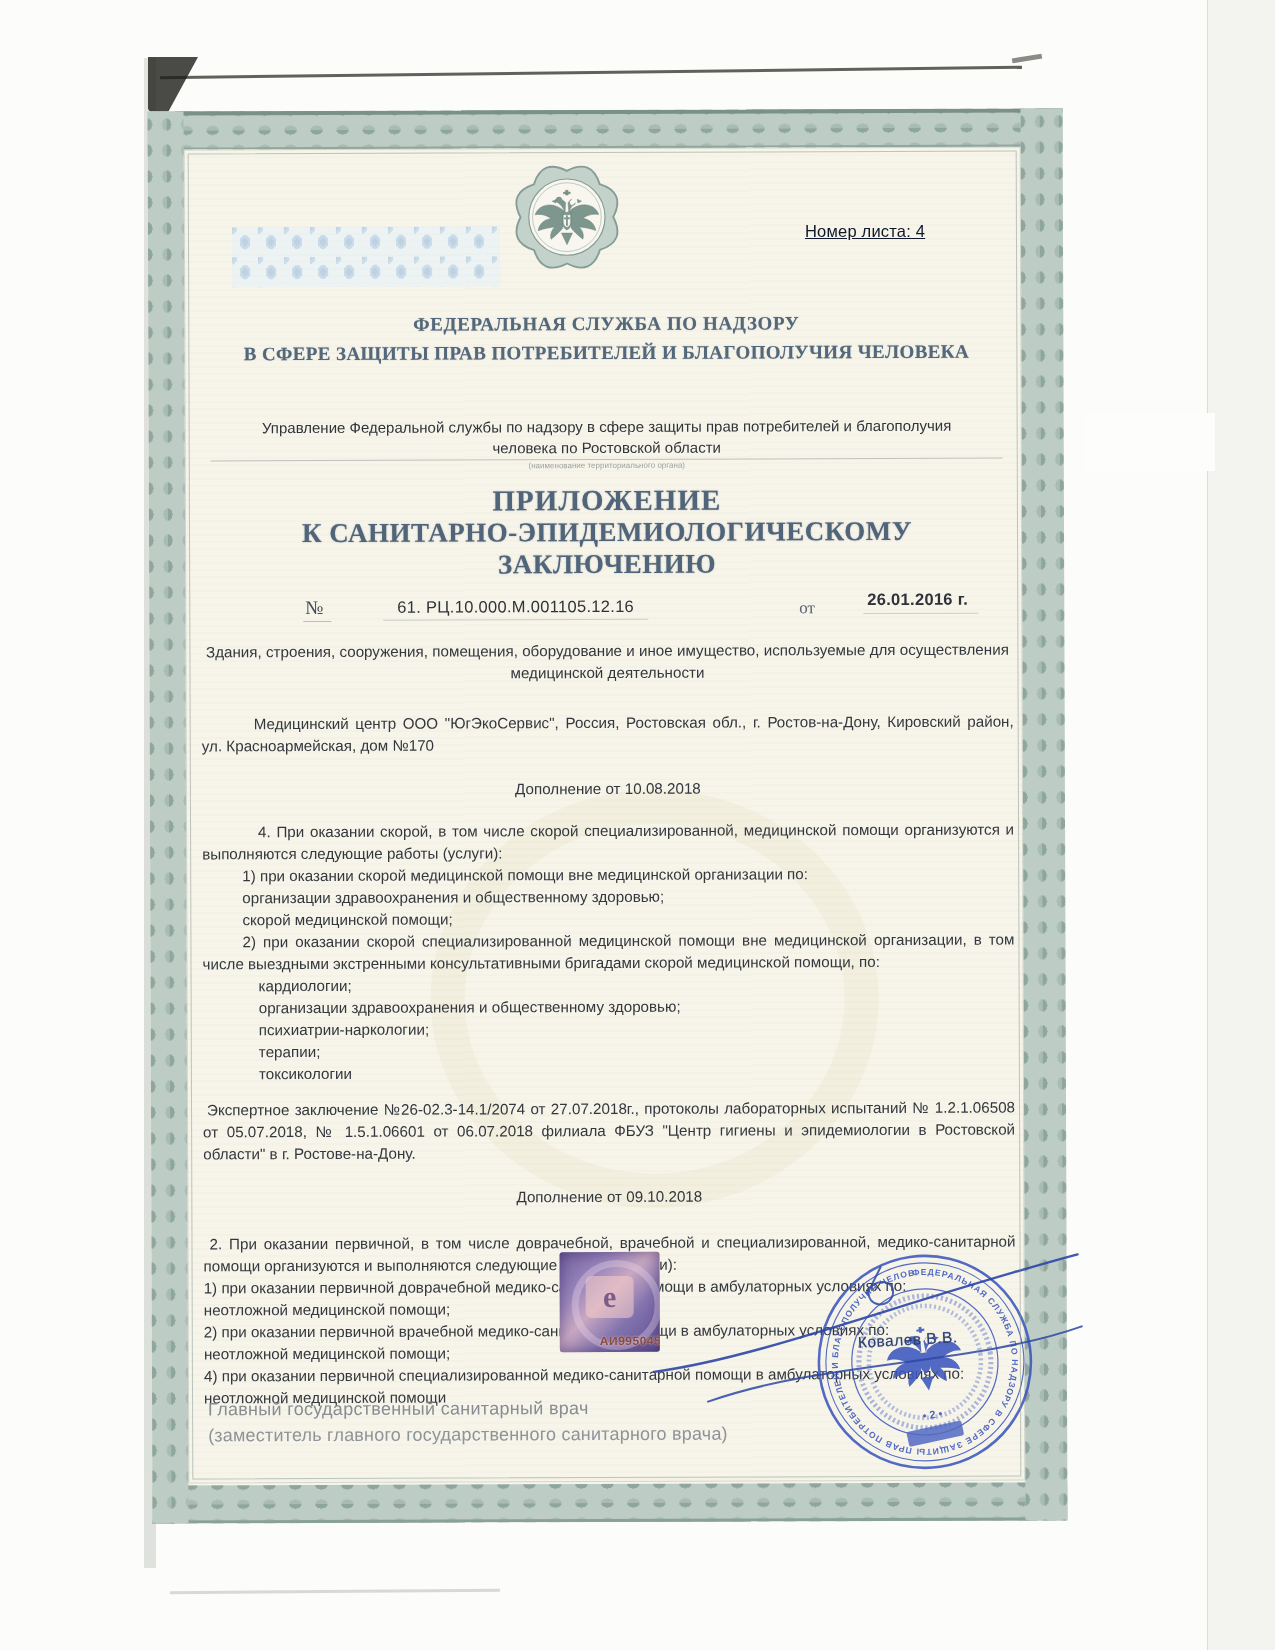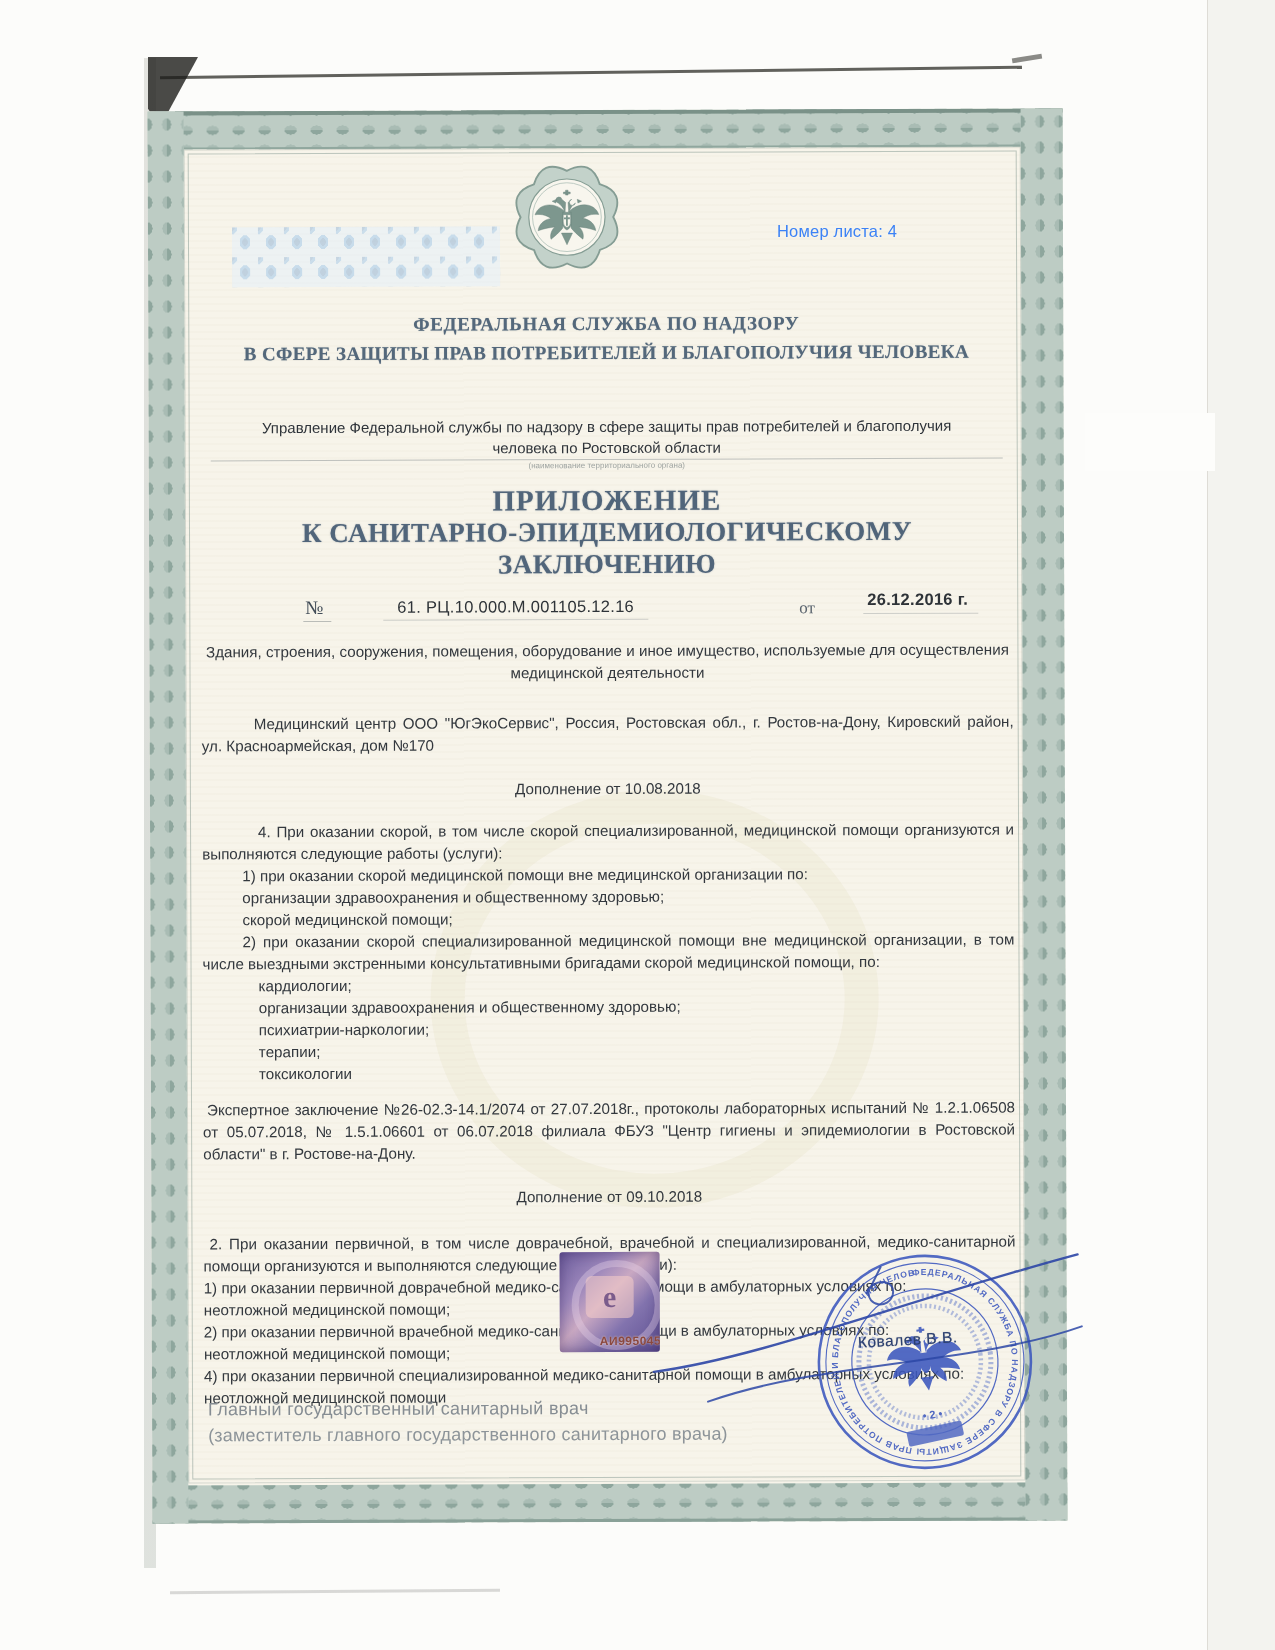--- a/index.html
+++ b/index.html
@@ -85,21 +85,21 @@
   .holo-core{position:absolute;left:26px;top:24px;width:48px;height:42px;border-radius:6px;
     background:rgba(246,205,200,.55);display:flex;align-items:center;justify-content:center;
     font-size:30px;font-weight:bold;color:rgba(90,60,120,.75);font-family:"Liberation Serif",serif;}
   .holo-serial{position:absolute;left:0;right:0;bottom:4px;font-size:12px;font-weight:bold;
     color:#8a4840;text-shadow:0 0 2px rgba(255,230,200,.8);letter-spacing:.5px;margin-left:40px;}
   
   .stamp{position:absolute;left:648px;top:1128px;width:250px;height:250px;opacity:.88;transform:rotate(-8deg);}
   .sign-strokes{position:absolute;left:490px;top:1130px;width:450px;height:210px;}
   .sign-name{position:absolute;left:706px;top:1222px;font-size:15.5px;color:#2c4070;transform:rotate(-3deg);
              letter-spacing:.5px;text-shadow:0 0 1px rgba(44,64,112,.5);}
-  .sheet-no{position:absolute;left:777px;top:222px;font-size:16.5px;color:#3b82f6;letter-spacing:.2px;}
+  .sheet-no{position:absolute;left:805px;top:222px;font-size:16.5px;color:#0f172a;letter-spacing:.2px;text-decoration:underline;}
   .bottom-streak{position:absolute;left:170px;top:1590px;width:330px;height:3px;background:rgba(150,150,145,.35);transform:rotate(-.4deg);}
 </style>
 </head>
 <body>
 
 <div class="page">
 
   <div class="left-edge"></div>
   <div class="right-page-edge"></div>
   <div class="artifact-topline"></div>
@@ -148,21 +148,21 @@
       <div class="authority-rule"></div>
       <div class="authority-cap">(наименование территориального органа)</div>
 
       <div class="title1">ПРИЛОЖЕНИЕ</div>
       <div class="title2">К САНИТАРНО-ЭПИДЕМИОЛОГИЧЕСКОМУ ЗАКЛЮЧЕНИЮ</div>
 
       <div class="num-row">
         <span class="no-sym">№</span>
         <span class="num-val">61. РЦ.10.000.М.001105.12.16</span>
         <span class="ot-sym">от</span>
-        <span class="date-val">26.12.2016 г.</span>
+        <span class="date-val">26.01.2016 г.</span>
       </div>
 
       <p class="para center subject">Здания, строения, сооружения, помещения, оборудование и иное имущество, используемые для осуществления медицинской деятельности</p>
       <p class="para justify address">Медицинский центр ООО "ЮгЭкоСервис", Россия, Ростовская обл., г. Ростов-на-Дону, Кировский район, ул. Красноармейская, дом №170</p>
 
       <p class="para center supp-heading">Дополнение от 10.08.2018</p>
       <p class="para justify intro1">4. При оказании скорой, в том числе скорой специализированной, медицинской помощи организуются и выполняются следующие работы (услуги):</p>
       <div class="list">
           <div class="i1">1) при оказании скорой медицинской помощи вне медицинской организации по:</div>
           <div class="i1">организации здравоохранения и общественному здоровью;</div>

